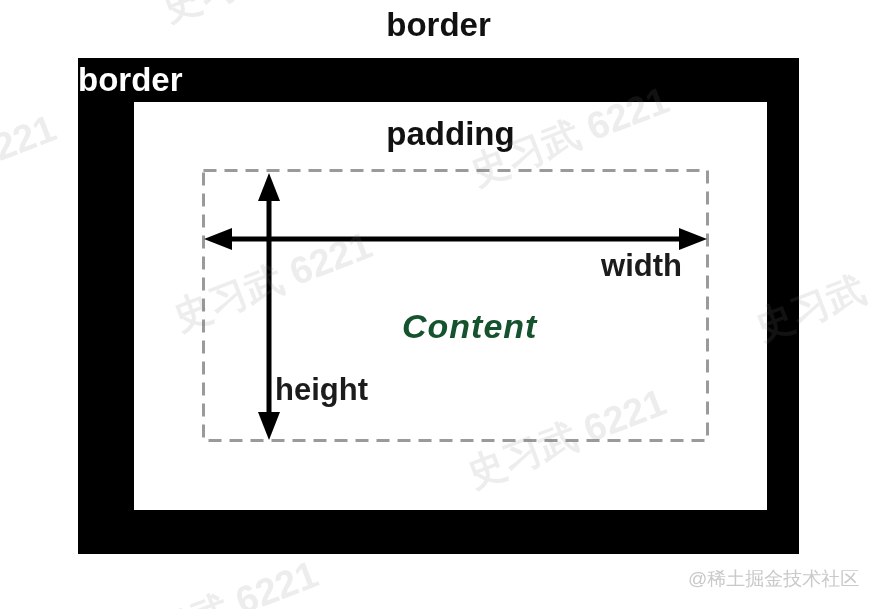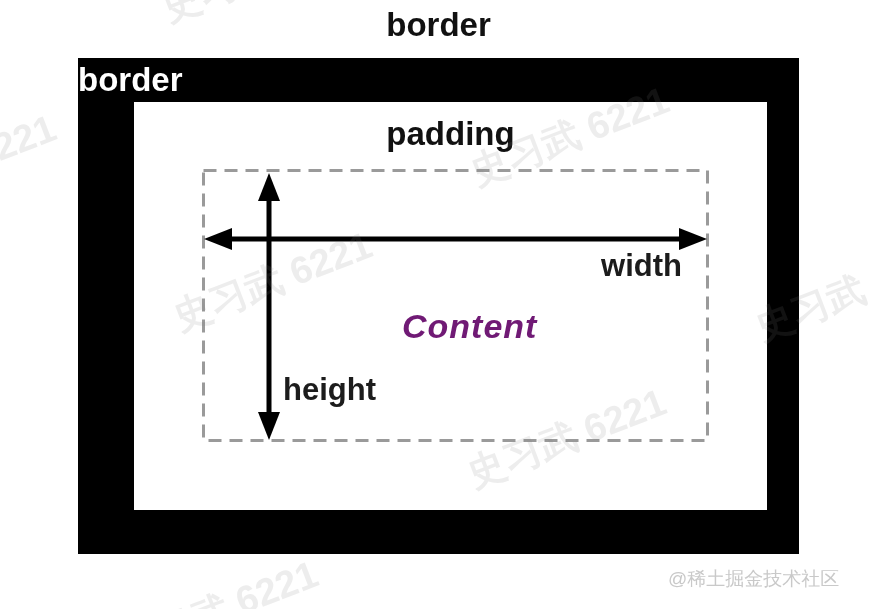--- a/index.html
+++ b/index.html
@@ -55,27 +55,27 @@
     font-size: 33px; font-weight: bold; color: #111111;
   }
   .width-label {
     position: absolute;
     right: 27px; top: 79px;
     font-size: 31px; font-weight: bold; color: #1c1c1c; margin-left: 36px;
   }
   .height-label {
     position: absolute;
     left: 73px; top: 203px;
-    font-size: 31px; font-weight: bold; color: #1c1c1c; margin-left: 8px;
+    font-size: 31px; font-weight: bold; color: #1c1c1c;
   }
   .content-label {
     position: absolute;
     left: 200px; top: 138px;
     font-size: 34px; font-weight: bold; font-style: italic;
-    color: #701a75;
+    color: #14532d;
     letter-spacing: 1px;
   }
 
   
   .wm {
     position: absolute;
     z-index: 10;
     font-size: 38px; font-weight: bold;
     color: rgba(128,128,128,0.14);
     white-space: nowrap;
@@ -86,21 +86,21 @@
   .wm1 { left: 155px; top: -14px; }
   .wm2 { left: 463px; top: 150px; }
   .wm3 { left: 166px; top: 295px; }
   .wm4 { left: 460px; top: 452px; }
   .wm5 { left: 748px; top: 305px; }
   .wm6 { left: -150px; top: 178px; }
   .wm7 { left: 112px; top: 624px; }
 
   .credit {
     position: absolute;
-    left: 668px; top: 566px;
+    left: 688px; top: 566px;
     font-size: 19px;
     color: #c9c9c9;
     z-index: 11;
     white-space: nowrap;
   }
 </style>
 </head>
 <body>
 
 <div class="stage">

